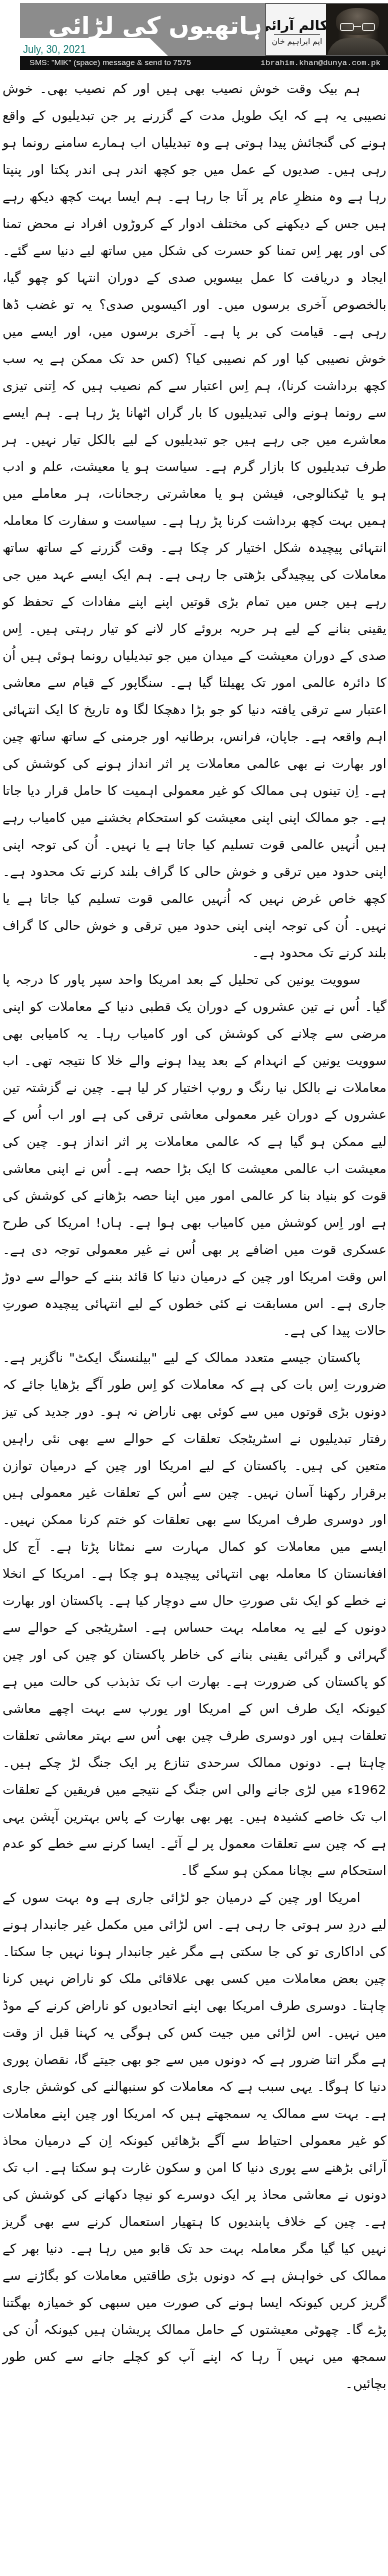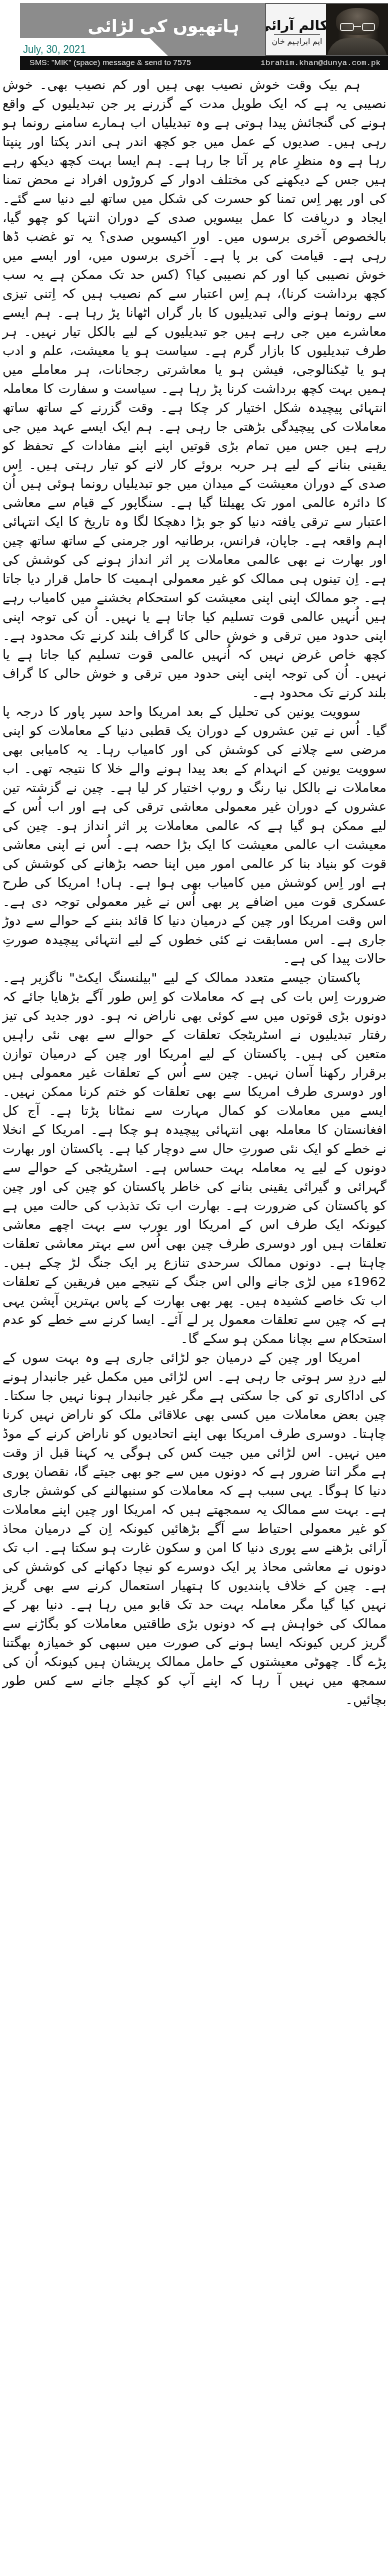--- a/index.html
+++ b/index.html
@@ -35,21 +35,21 @@
     overflow: hidden;
   }
 
   .headline {
     position: absolute;
     right: 127px;
     top: 3.6px;
     width: 197px;
     text-align: center;
     color: #ffffff;
-    font-size: 17px;
+    font-size: 24px;
     line-height: 38px;
     font-family: "DejaVu Sans", "Liberation Sans", sans-serif;
     font-weight: 700;
     letter-spacing: 0px;
     white-space: nowrap;
     text-shadow: 0 0 0.6px rgba(255,255,255,0.45);
   }
 
   
   .date-notch {
@@ -209,21 +209,21 @@
     left: 2.4px;
     top: 75px;
     width: 384px;
   }
   .para {
     direction: rtl;
     text-align: justify;
     text-align-last: right;
     font-family: "DejaVu Sans", "Liberation Sans", sans-serif;
     font-size: 13px;
-    line-height: 19px;
+    line-height: 27px;
     color: #0a0a0a;
     margin: 0 0 0 0;
     word-spacing: 0.6px;
     text-indent: 26px;
     -webkit-font-smoothing: none;
   }
   .para + .para { margin-top: 0px; }
 </style>
 </head>
 <body>

